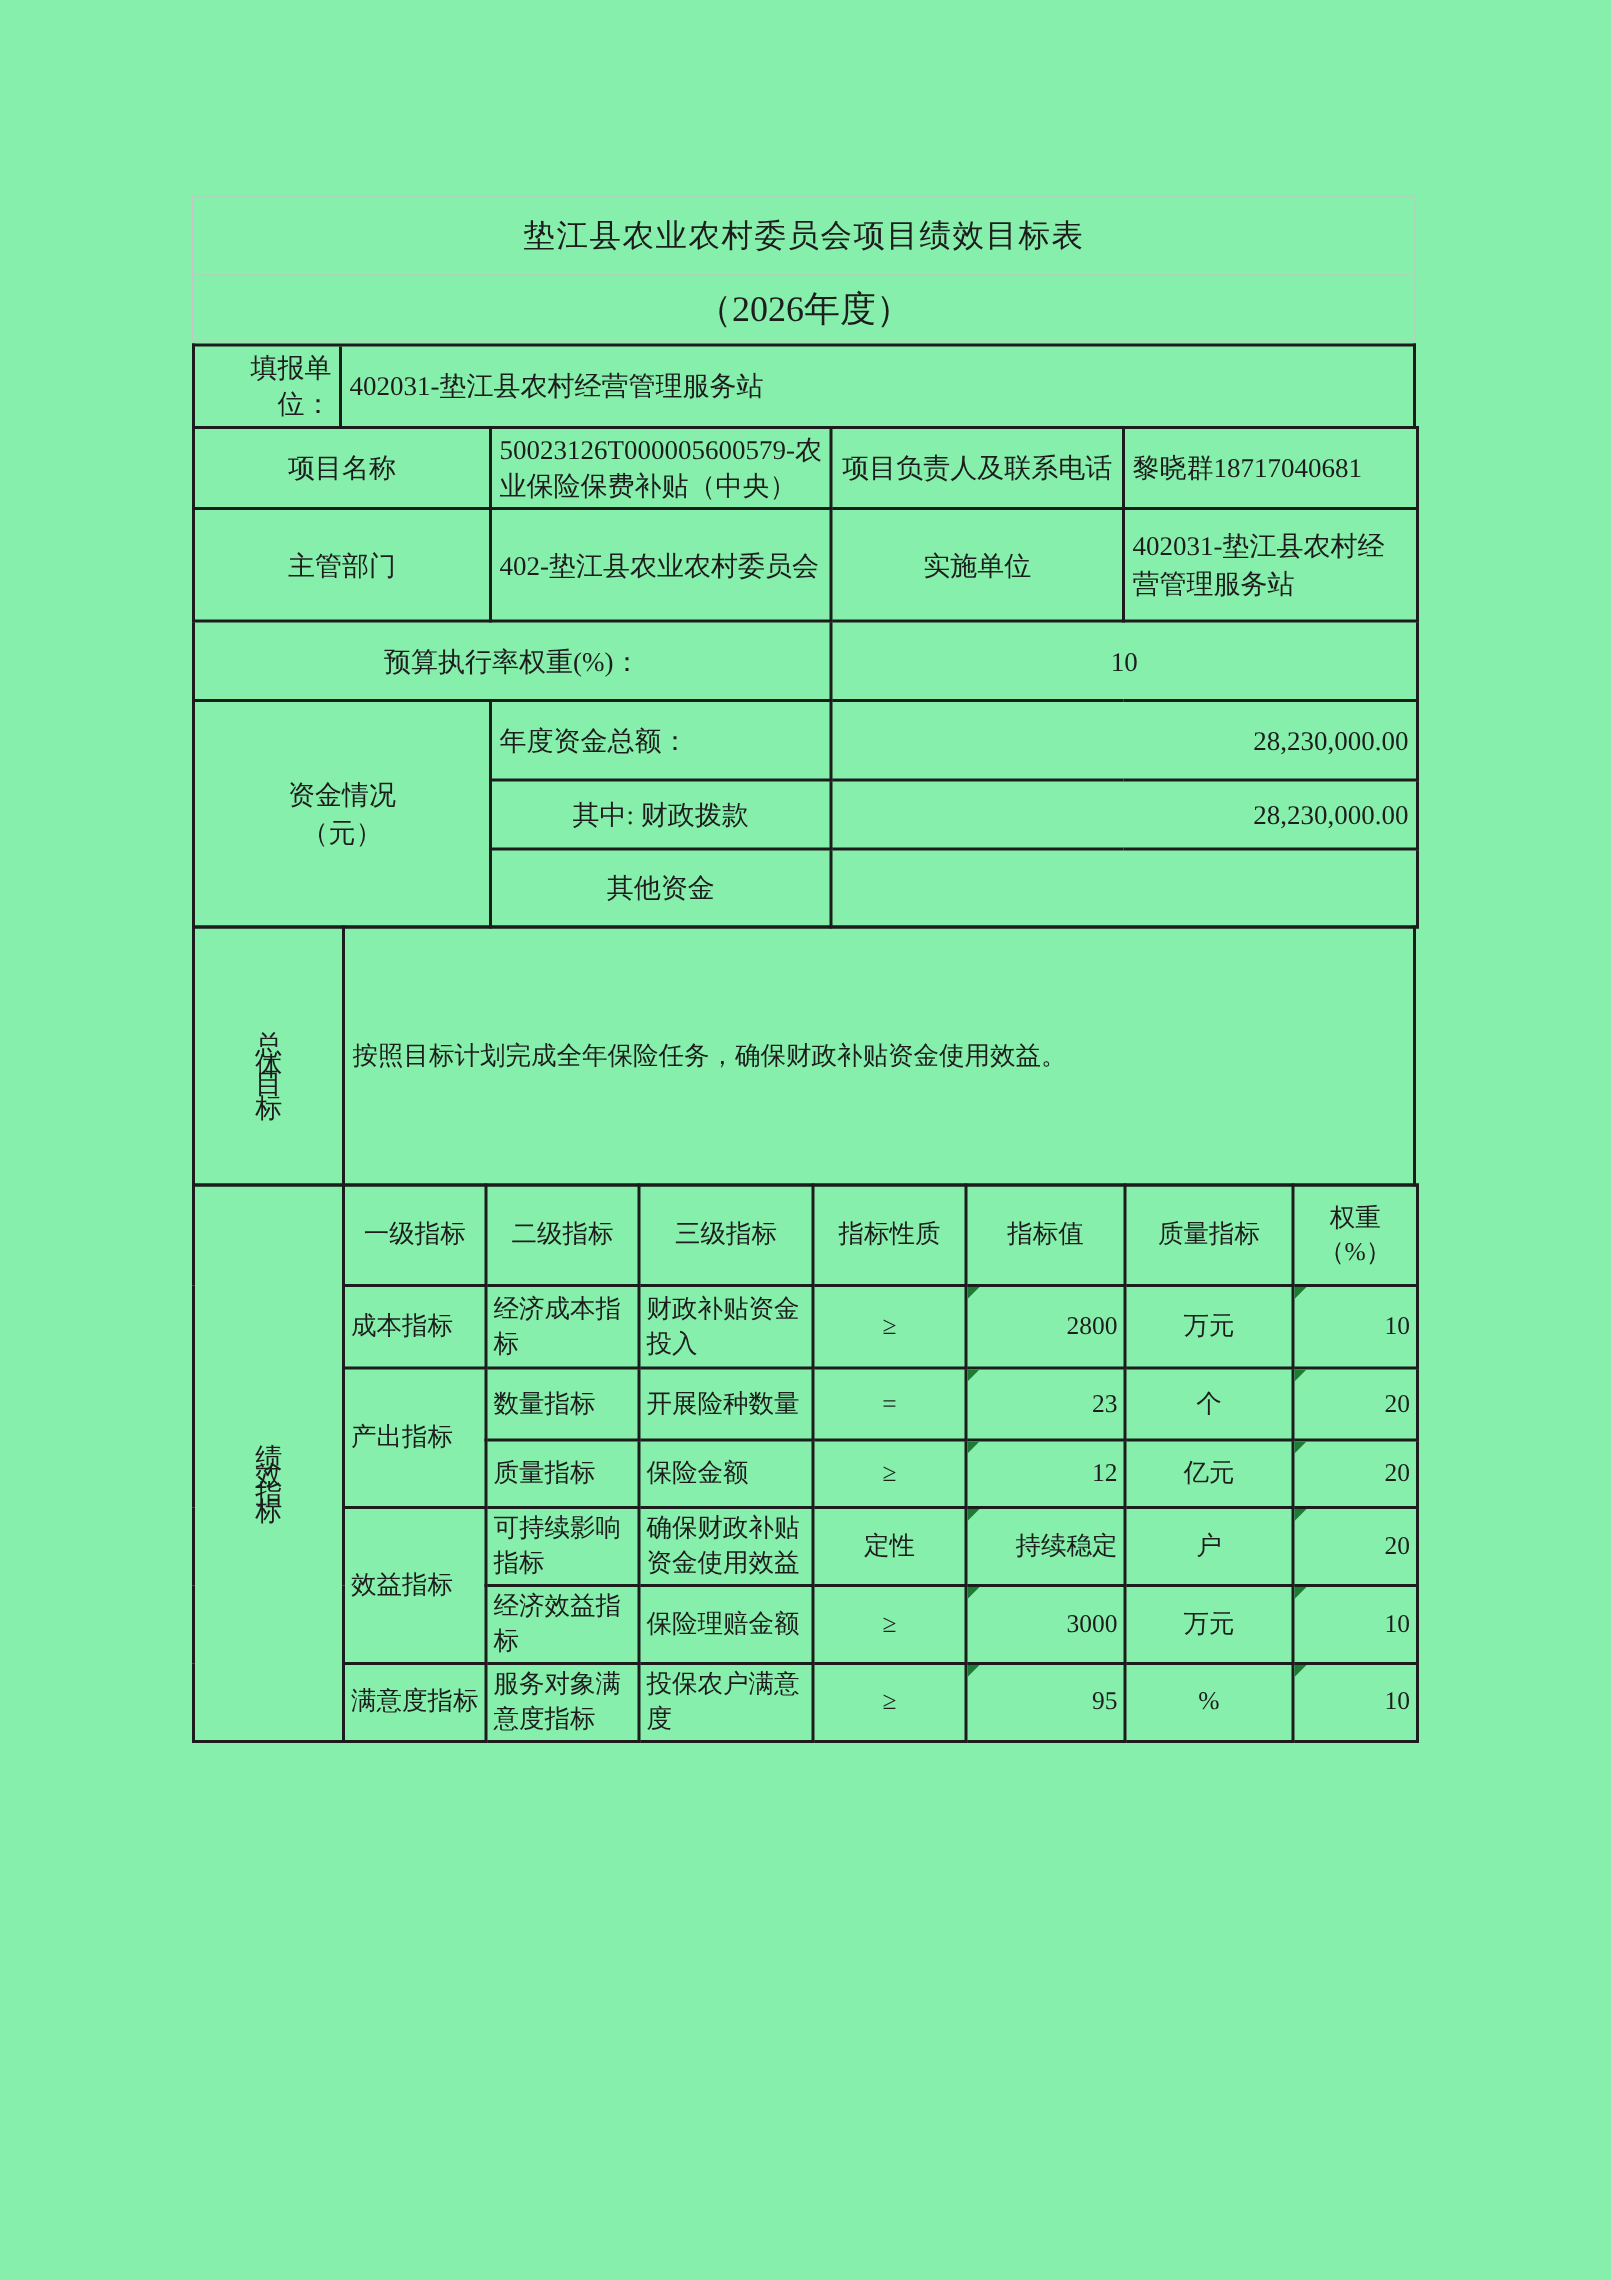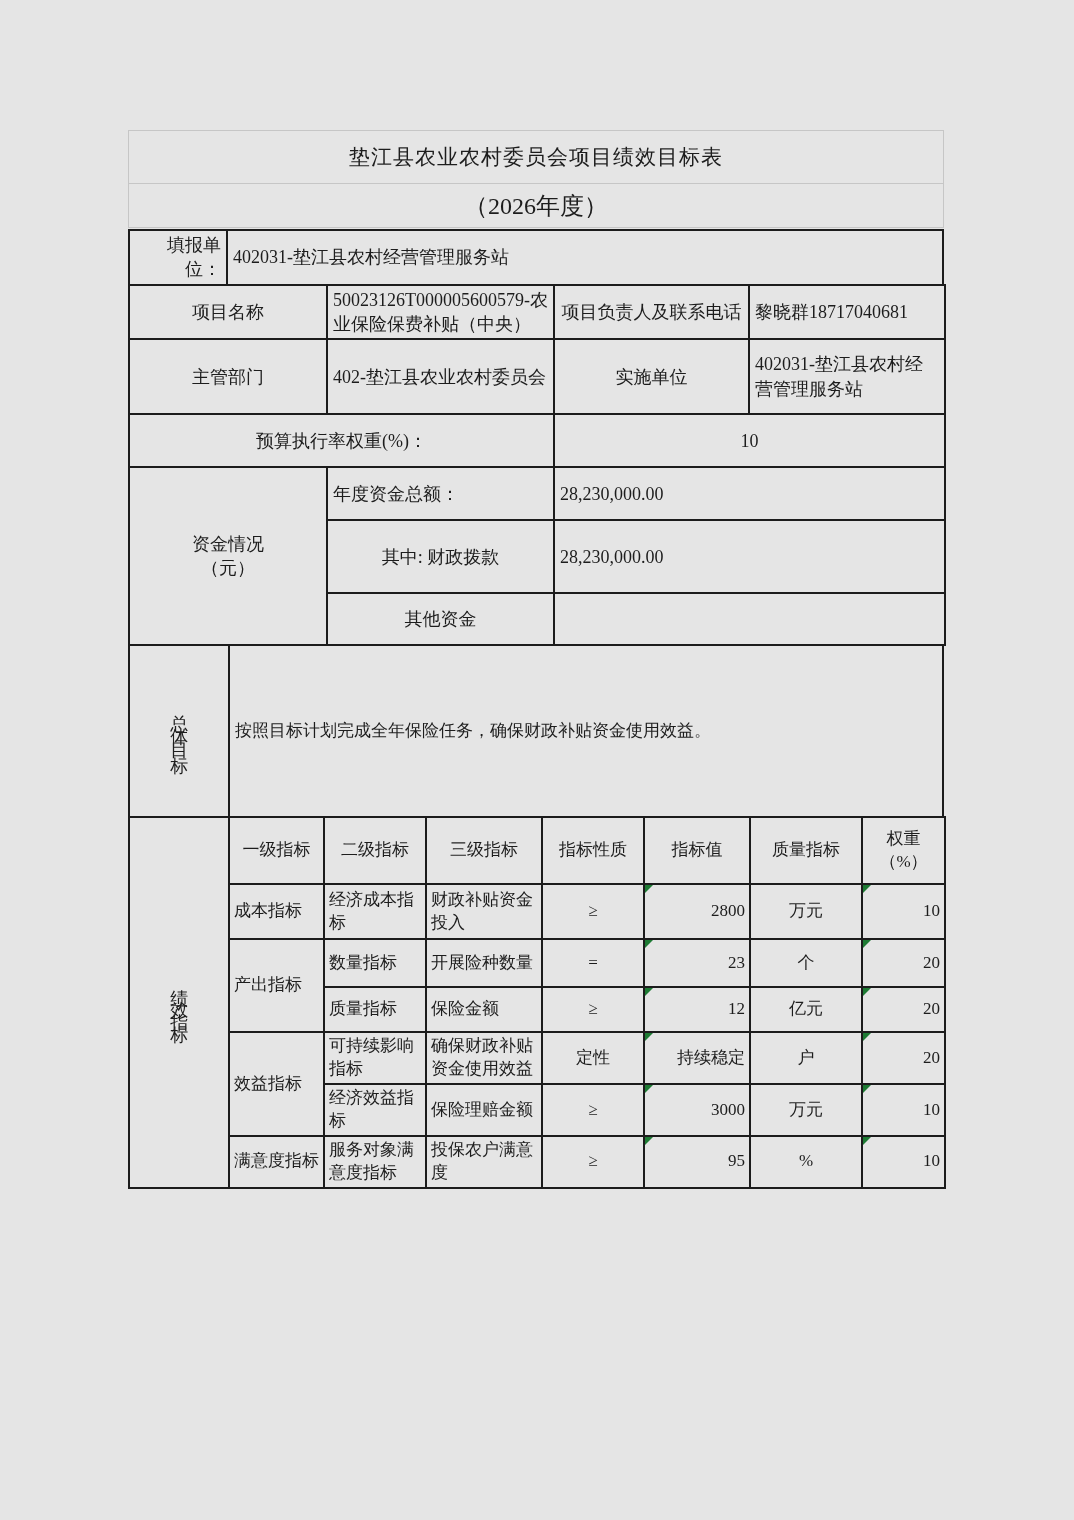--- a/index.html
+++ b/index.html
@@ -1,38 +1,38 @@
 <!DOCTYPE html>
 <html><head>
 <meta charset="utf-8">
 <style>
   html,body { margin:0; padding:0; background:#ffffff; }
   .sheet {
     position:relative;
     width:1074px; height:1520px;
-    background:#e5e5e5;
+    background:#86efac;
     font-family:"Liberation Serif","DejaVu Serif",serif;
     color:#1d1d1d;
   }
   .doc { position:absolute; left:128px; top:130px; width:816px; }
 
   
   .titleblock { border:1px solid #c6c6c6; }
   .trow { display:flex; align-items:center; justify-content:center; text-align:center; }
   .title-row { height:52px; border-bottom:1px solid #c6c6c6; font-size:21px; letter-spacing:1px; }
   .subtitle-row { height:43px; font-size:24px; }
 
   
   table.tbl { border-collapse:collapse; table-layout:fixed; width:816px; margin-top:-2px; }
   table.tbl td { border:2px solid #1c1c1c; font-size:18px; line-height:1.35; padding:2px 5px; overflow:hidden; }
   table.first-black { margin-top:1px; }
 
   td.c { text-align:center; vertical-align:middle; }
   td.l { text-align:left;  vertical-align:middle; }
-  td.r { vertical-align:middle; }
+  td.r { text-align:right; vertical-align:middle; }
 
   
   td.unit-label { border-right:1px solid #c9c9c9 !important;text-align:right; }
 
   
   .preline { white-space:pre-line;margin-top:24px; }
 
   
   .vert {
     display:inline-block;
@@ -100,21 +100,21 @@
       <tr style="height:53px">
         <td class="c" colspan="2">预算执行率权重(%)：</td>
         <td class="c" colspan="2">10</td>
       </tr>
       <tr style="height:53px">
         <td class="c preline" rowspan="3">资金情况
 （元）</td>
         <td class="l">年度资金总额：</td>
         <td class="r" colspan="2">28,230,000.00</td>
       </tr>
-      <tr style="height:73px">
+      <tr style="height:46px">
         <td class="c">其中: 财政拨款</td>
         <td class="r" colspan="2">28,230,000.00</td>
       </tr>
       <tr style="height:52px">
         <td class="c">其他资金</td>
         <td class="r" colspan="2"></td>
       </tr>
     </tbody>
       </table>
 

